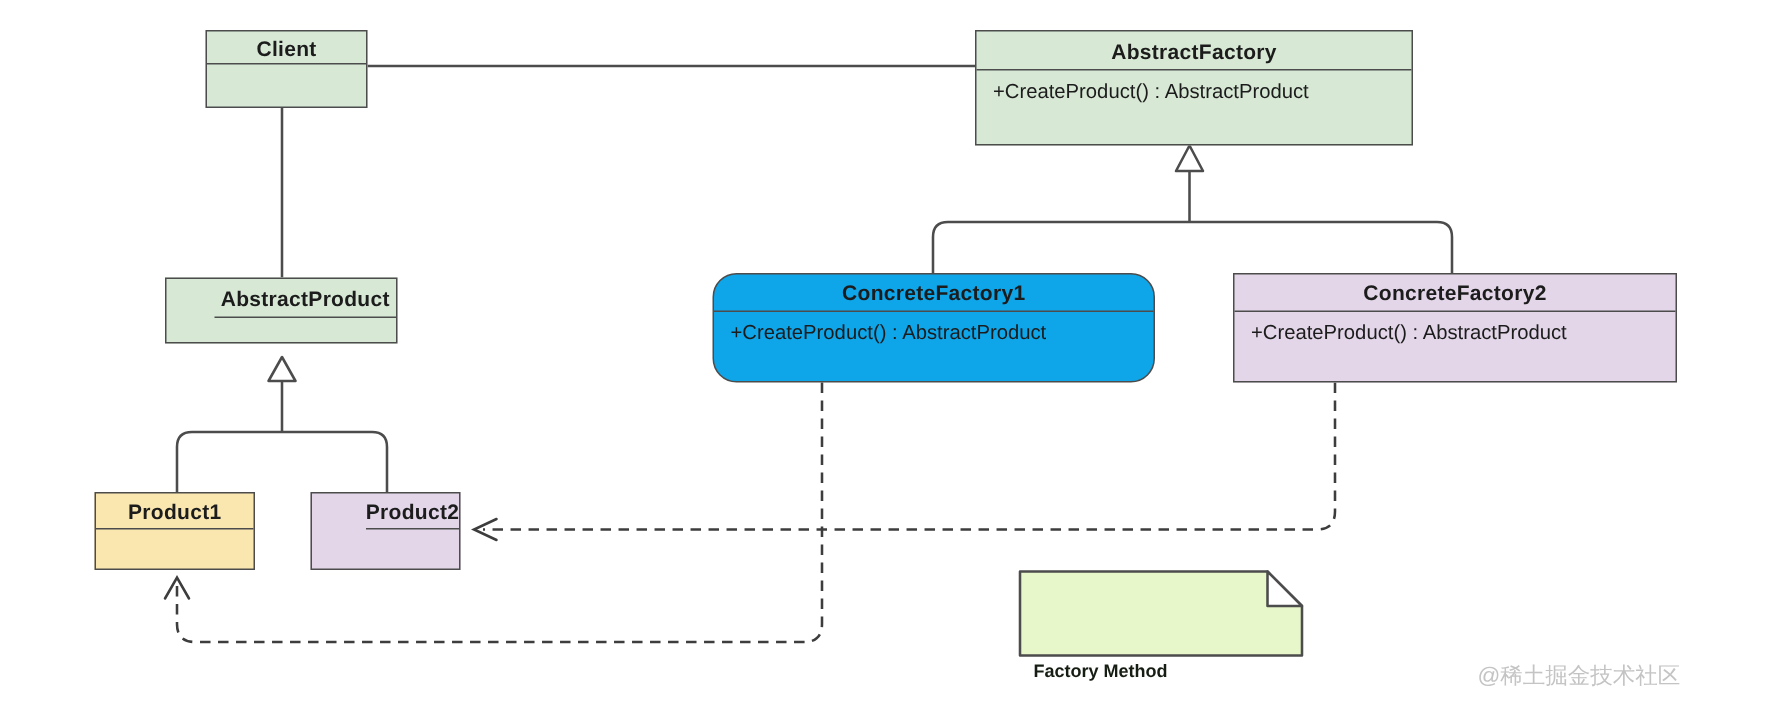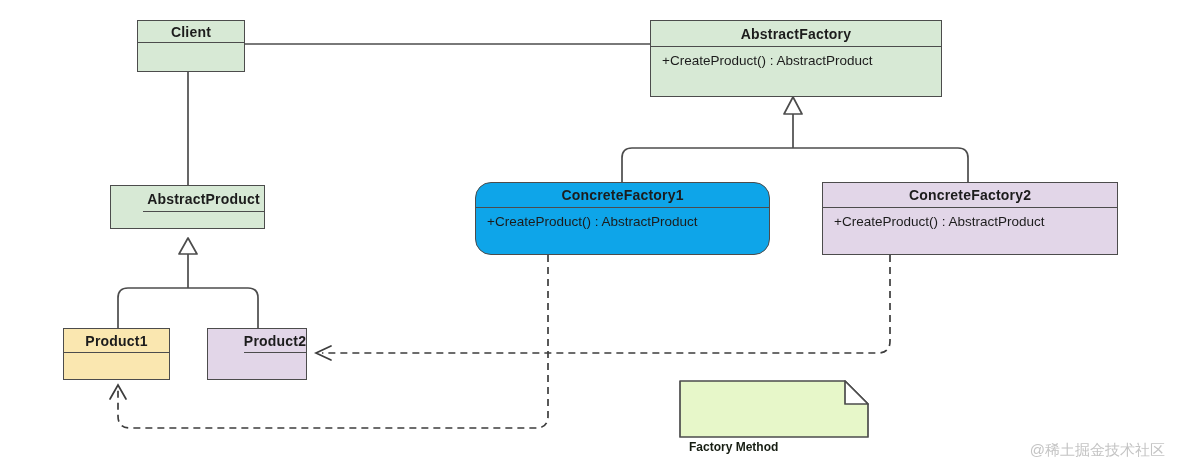--- a/index.html
+++ b/index.html
@@ -75,21 +75,20 @@
     font-weight: bold;
     color: #161d12;
     white-space: nowrap;
     margin-top: 47px;
   }
   .watermark {
     position: absolute;
     left: 985px;
     top: 441px;
     width: 180px;
-    text-align: right;
     font-size: 15px;
     color: #c4c4c4;
     white-space: nowrap;
   }
 </style>
 </head>
 <body>
 
 <div class="canvas">
 

